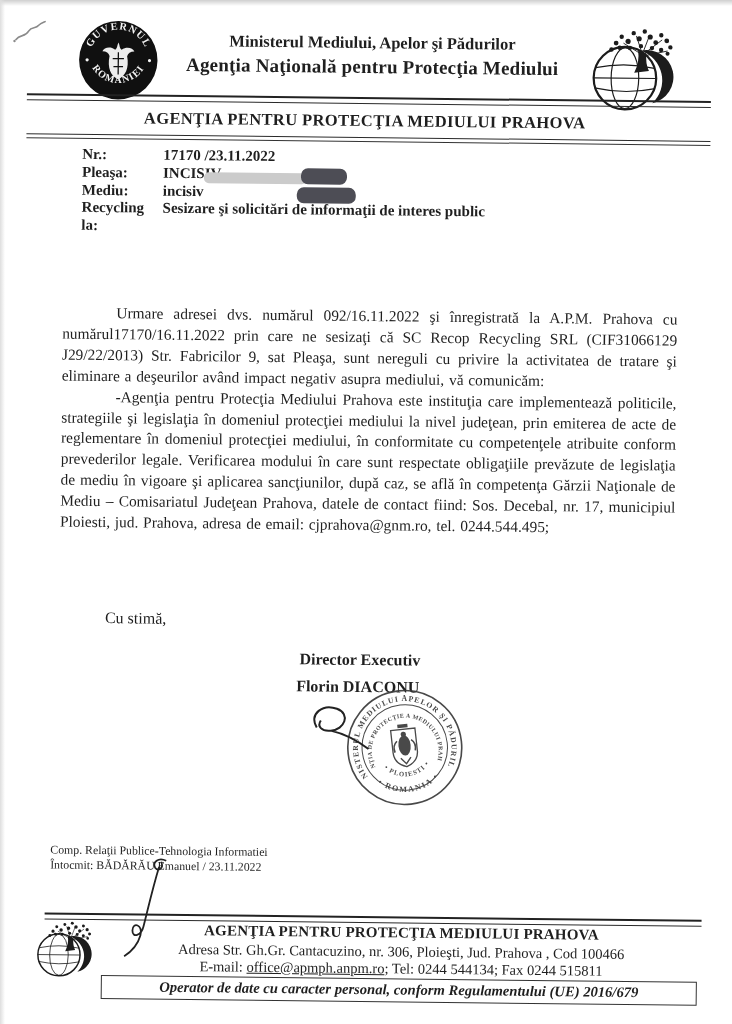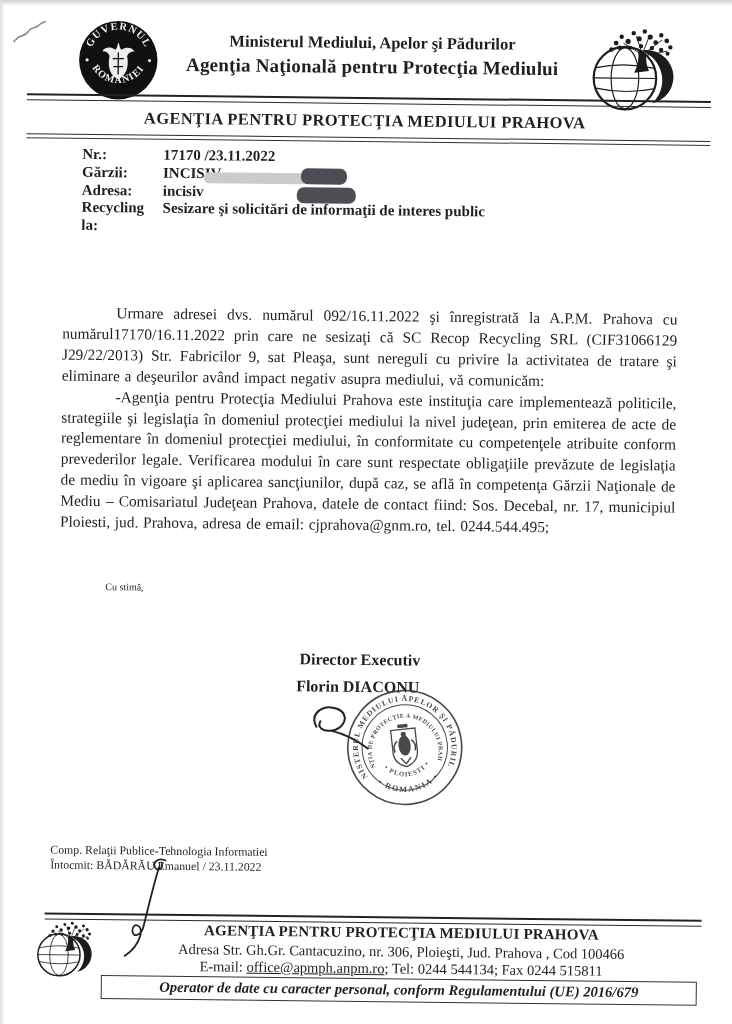--- a/index.html
+++ b/index.html
@@ -33,21 +33,21 @@
   .meta-label{width:81px;flex:0 0 81px;}
   .redact{position:absolute;border-radius:7px;}
   .redact-light{left:206px;top:174px;width:103px;height:11px;background:#cbcbcb;border-radius:5px;}
   .redact-dark1{left:303px;top:169px;width:46px;height:16px;background:#4d4d55;}
   .redact-dark2{left:299px;top:188px;width:59px;height:16px;background:#4d4d55;}
 
   
   .body-text{left:66px;top:306px;width:615px;}
   .body-text p{margin:0;text-indent:54px;text-align:justify;
     font-size:15.4px;line-height:20.9px;word-spacing:.06em;}
-  .closing{left:112px;top:584px;font-size:10px;text-align:center;}
+  .closing{left:112px;top:612px;font-size:16px;text-align:center;}
 
   
   .sig-title{left:307px;top:651px;font-size:16px;font-weight:bold;}
   .sig-name{left:304px;top:678px;font-size:16px;font-weight:bold;}
   .stamp-wrap{left:352px;top:684px;width:122px;height:122px;transform:rotate(-7deg);opacity:.92;}
   .sigloop{left:315px;top:698px;width:84px;height:52px;}
 
   
   .prepared{left:60px;top:846px;font-size:11.8px;line-height:14.6px;}
   .squiggle{left:112px;top:855px;width:130px;height:105px;z-index:6;}
@@ -158,25 +158,25 @@
   <div class="abs title-bar">AGENŢIA PENTRU PROTECŢIA MEDIULUI PRAHOVA</div>
 
   <div class="abs rule-title"></div>
 
   <div class="abs meta">
     <div class="meta-row">
       <span class="meta-label">Nr.:</span>
       <span>17170 /23.11.2022</span>
     </div>
     <div class="meta-row">
-      <span class="meta-label">Gărzii:</span>
+      <span class="meta-label">Pleaşa:</span>
       <span>INCISIV</span>
     </div>
     <div class="meta-row">
-      <span class="meta-label">Adresa:</span>
+      <span class="meta-label">Mediu:</span>
       <span>incisiv</span>
     </div>
     <div class="meta-row">
       <span class="meta-label">Recycling la:</span>
       <span>Sesizare şi solicitări de informaţii de interes public</span>
     </div>
   </div>
 
   <div class="redact redact-light"></div>
   <div class="redact redact-dark1"></div>

